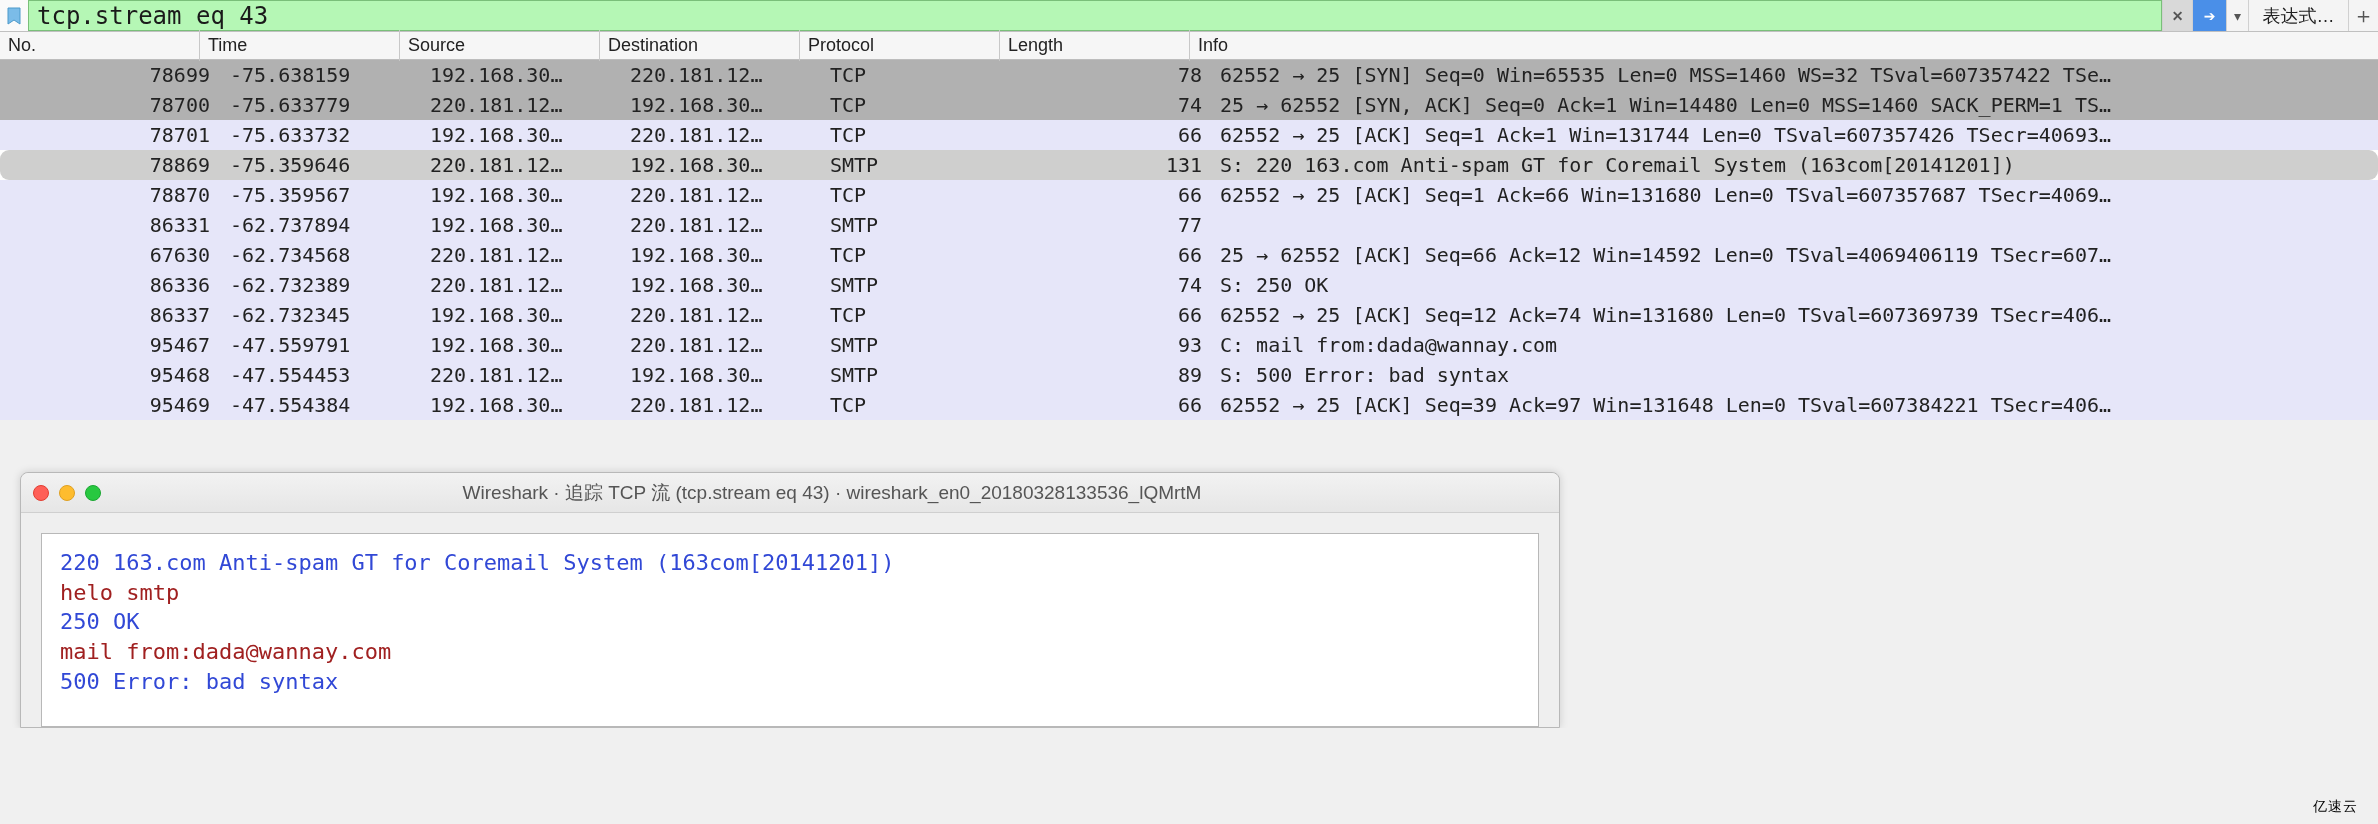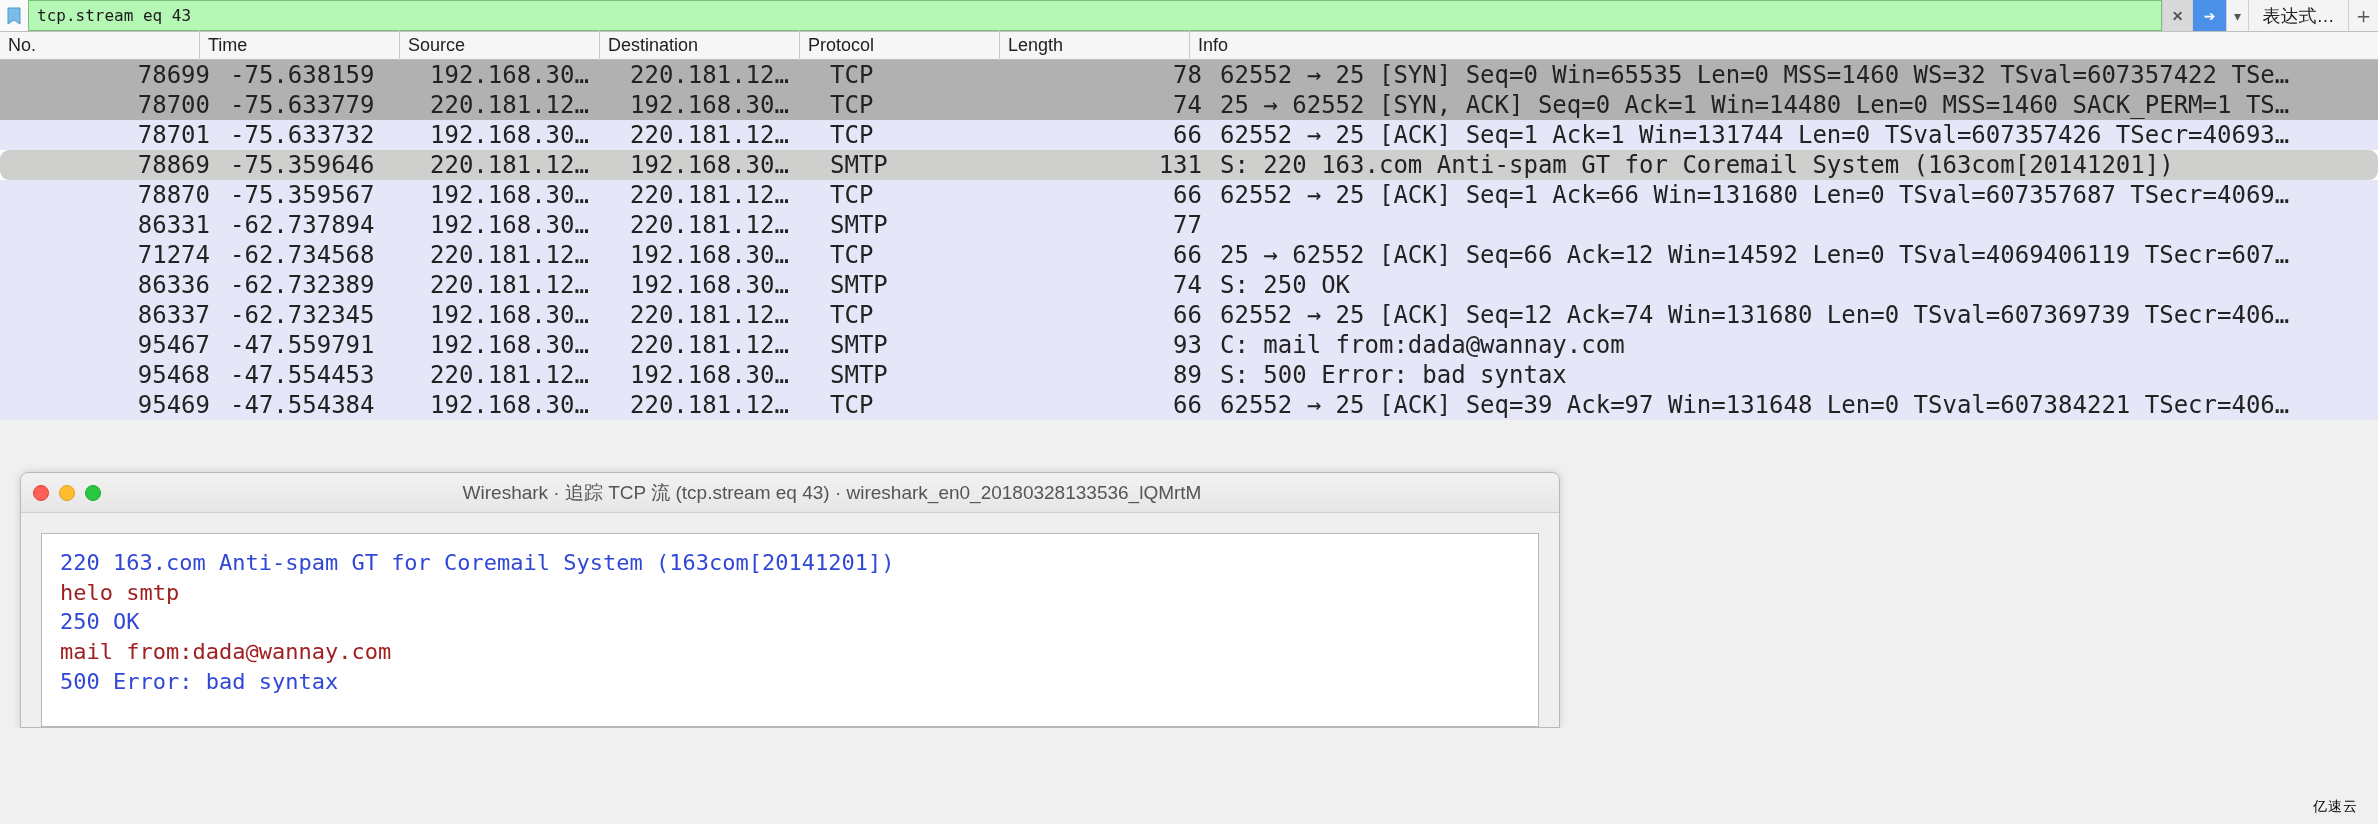--- a/index.html
+++ b/index.html
@@ -27,21 +27,21 @@
     color: #4da1d6;
     font-size: 18px;
   }
   .filter-input {
     flex: 1;
     border: 1px solid #7abf7a;
     background: #b5f7b5;
     padding: 2px 8px;
     outline: none;
     font-family: Menlo, Consolas, monospace;
-    font-size: 16px;
+    font-size: 24px;
     color: #1a1a1a;
   }
   .filter-clear, .filter-arrow, .filter-dd, .filter-expr, .filter-plus {
     display: flex;
     align-items: center;
     justify-content: center;
     border-left: 1px solid #d0d0d0;
     padding: 0 6px;
     background: #f4f4f4;
     font-size: 14px;
@@ -78,21 +78,21 @@
   .col-proto{ width: 200px; }
   .col-len  { width: 190px; text-align: left; }
   .col-info { flex: 1; border-right: 0 !important; }
 
   .pt-body { }
   .pt-row {
     display: flex;
     height: 30px;
     align-items: center;
     font-family: Menlo, Consolas, monospace;
-    font-size: 24px;
+    font-size: 20px;
     color: #222;
     white-space: nowrap;
     border-bottom: 0;
   }
   .pt-row > div {
     padding: 0 8px;
     overflow: hidden;
     text-overflow: ellipsis;
   }
   .pt-row .v-no   { width: 200px; text-align: right; padding-right: 12px; }
@@ -259,21 +259,21 @@
         <div class="bracket-col"></div>
         <div class="v-no">86331</div>
         <div class="v-time">-62.737894</div>
         <div class="v-src">192.168.30…</div>
         <div class="v-dst">220.181.12…</div>
         <div class="v-proto">SMTP</div>
         <div class="v-len">77</div>
       </div>
       <div class="pt-row lavender">
         <div class="bracket-col"></div>
-        <div class="v-no">71274</div>
+        <div class="v-no">67630</div>
         <div class="v-time">-62.734568</div>
         <div class="v-src">220.181.12…</div>
         <div class="v-dst">192.168.30…</div>
         <div class="v-proto">TCP</div>
         <div class="v-len">66</div>
         <div class="v-info">25 → 62552 [ACK] Seq=66 Ack=12 Win=14592 Len=0 TSval=4069406119 TSecr=607…</div>
       </div>
       <div class="pt-row lavender">
         <div class="bracket-col"></div>
         <div class="v-no">86336</div>

